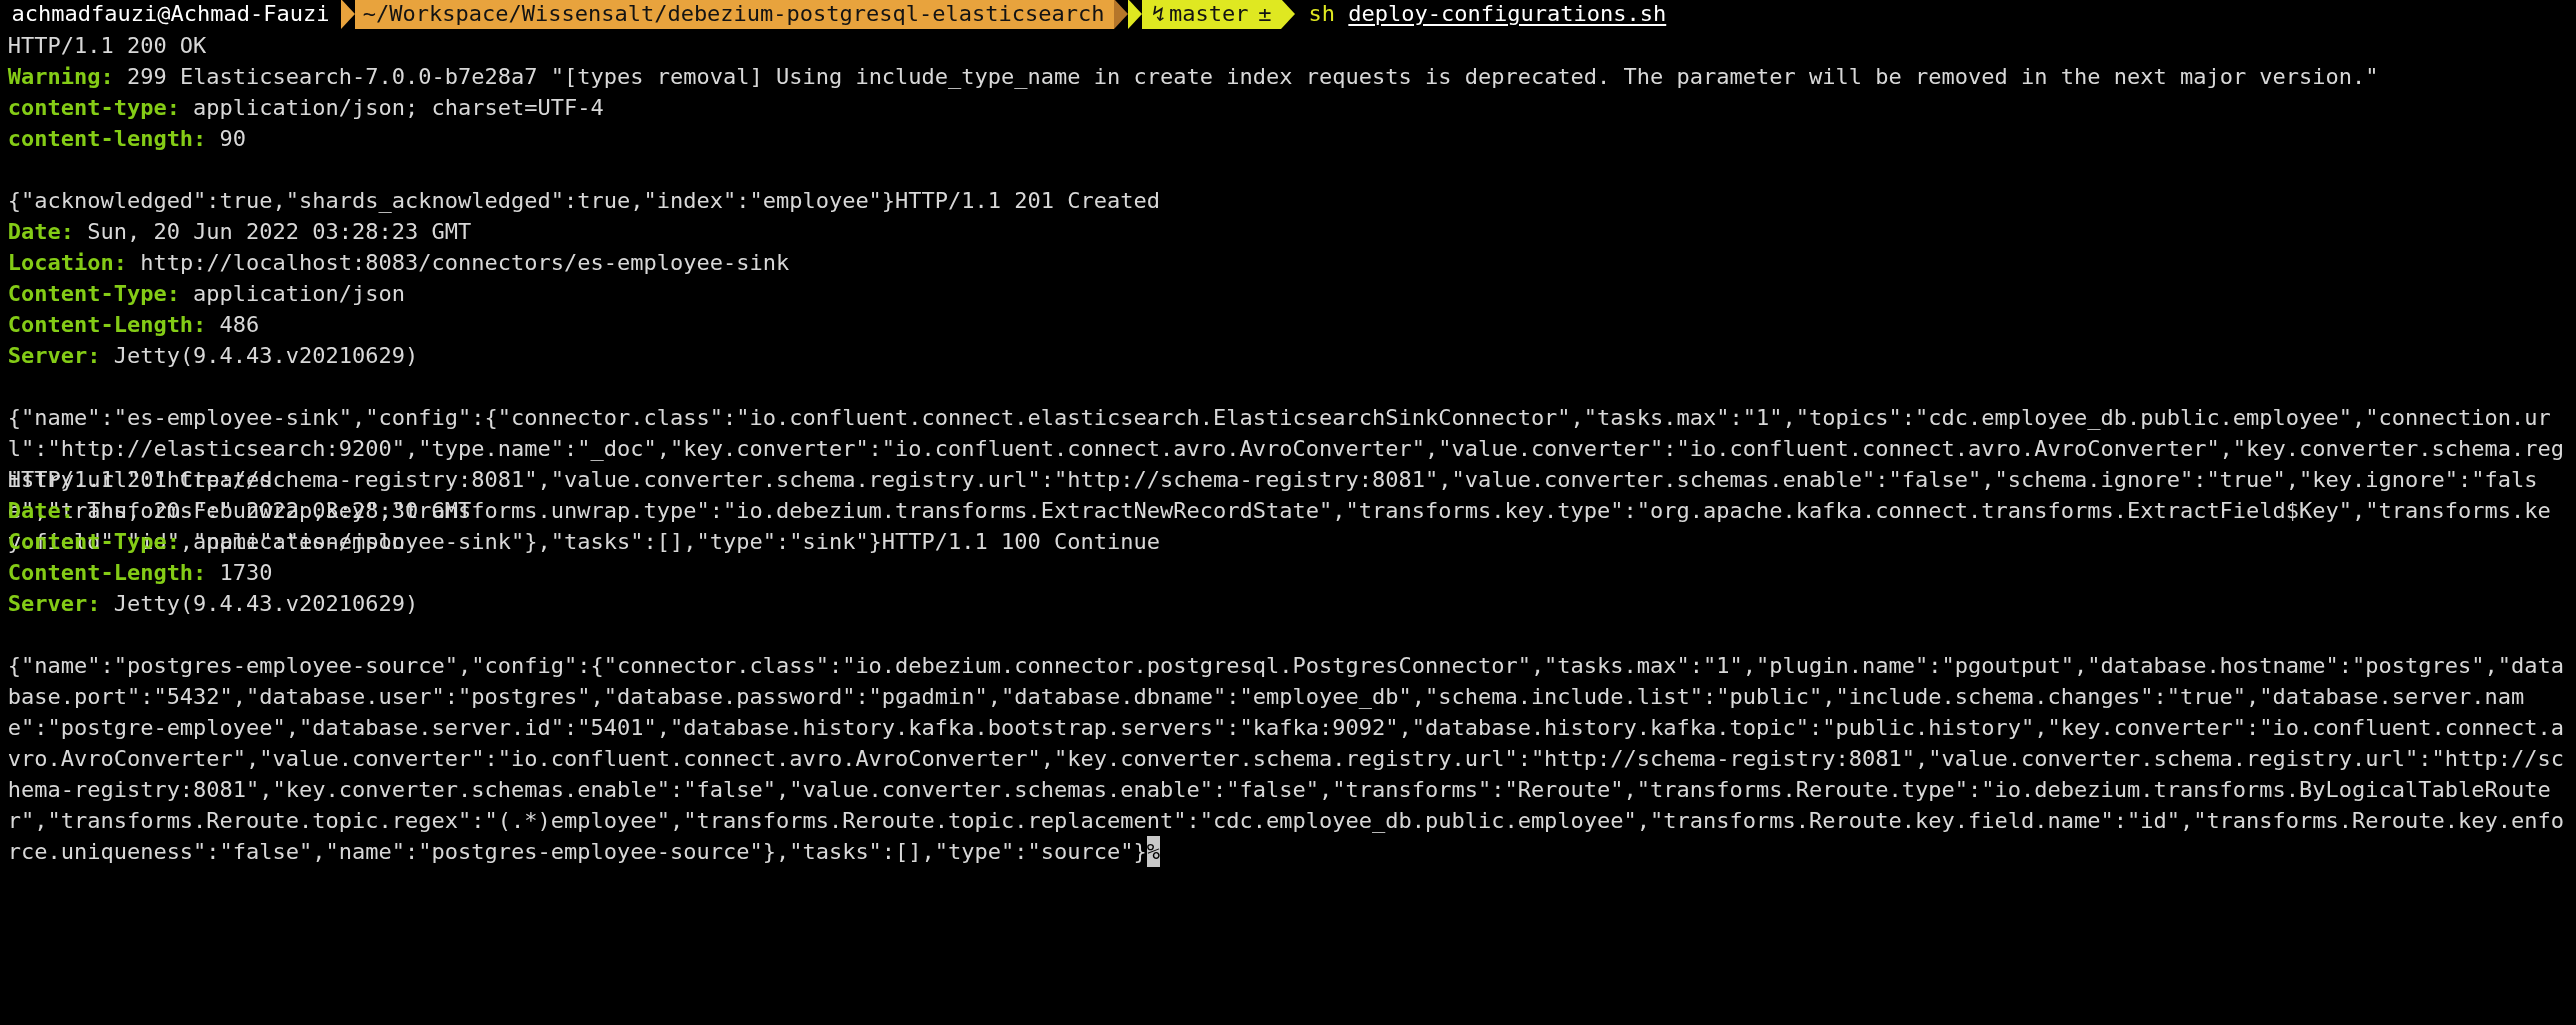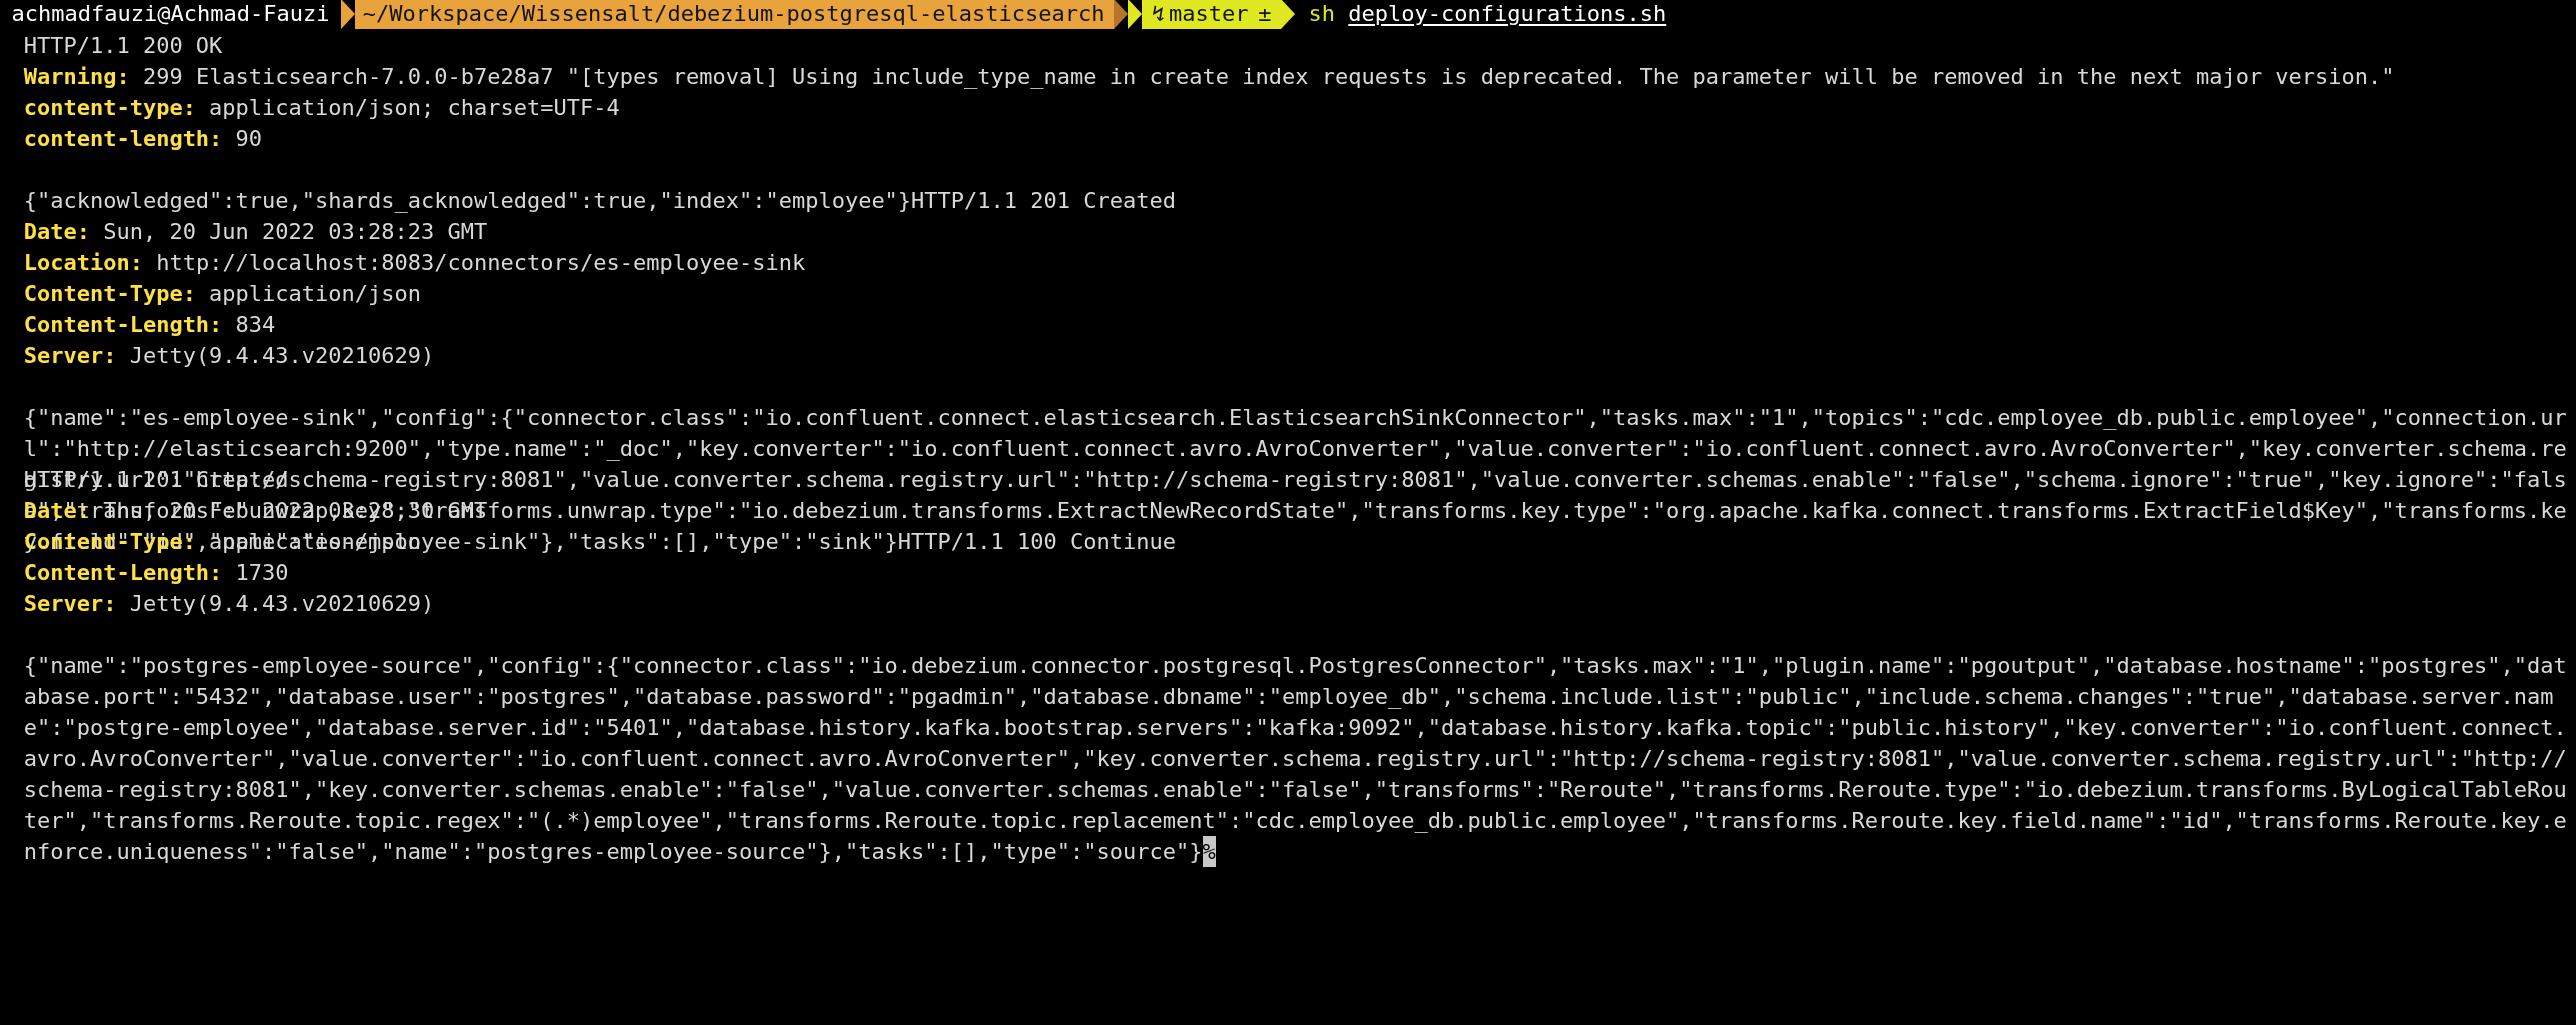--- a/index.html
+++ b/index.html
@@ -20,21 +20,20 @@
     position:relative;
     width:2576px;
     height:1025px;
     background:#000;
     padding:0 7.7px;
   }
   .line{
     white-space:pre;
     height:31px;
     letter-spacing:0;
-    margin-left:16px;
   }
   .blank{ height:31px; }
 
   
   .promptline{
     display:flex;
     align-items:stretch;
     height:31px;
     margin-top:-1.9px;
     margin-bottom:1px;
@@ -83,21 +82,21 @@
     background:#000;
     padding-left:13.5px;
     color:#dfe821;
     font-weight:500;
   }
   .cmd-arg{
     color:#ffffff;
     text-decoration:underline;
     text-underline-offset:2.9px;
   }
-  .hdr{ font-weight:bold; color:#fde047; }
+  .hdr{ font-weight:bold; color:#84cc16; }
   .val{ color:#d8d8d8; }
   .plain{ color:#d8d8d8; }
   .cursor{
     display:inline-block;
     background:#c8c8c8;
     color:#000;
     width:13px;
     text-align:center;
   }
   .wrap{
@@ -136,21 +135,21 @@
   <div id="output">
       <div class="line wrap plain">HTTP/1.1 200 OK</div>
       <div class="line wrap"><span class="hdr">Warning:</span><span class="val"> 299 Elasticsearch-7.0.0-b7e28a7 "[types removal] Using include_type_name in create index requests is deprecated. The parameter will be removed in the next major version."</span></div>
       <div class="line wrap"><span class="hdr">content-type:</span><span class="val"> application/json; charset=UTF-4</span></div>
       <div class="line wrap"><span class="hdr">content-length:</span><span class="val"> 90</span></div>
       <div class="blank">&nbsp;</div>
       <div class="line wrap plain">{"acknowledged":true,"shards_acknowledged":true,"index":"employee"}HTTP/1.1 201 Created</div>
       <div class="line wrap"><span class="hdr">Date:</span><span class="val"> Sun, 20 Jun 2022 03:28:23 GMT</span></div>
       <div class="line wrap"><span class="hdr">Location:</span><span class="val"> http://localhost:8083/connectors/es-employee-sink</span></div>
       <div class="line wrap"><span class="hdr">Content-Type:</span><span class="val"> application/json</span></div>
-      <div class="line wrap"><span class="hdr">Content-Length:</span><span class="val"> 834</span></div>
+      <div class="line wrap"><span class="hdr">Content-Length:</span><span class="val"> 486</span></div>
       <div class="line wrap"><span class="hdr">Server:</span><span class="val"> Jetty(9.4.43.v20210629)</span></div>
       <div class="blank">&nbsp;</div>
       <div class="line wrap plain">{"name":"es-employee-sink","config":{"connector.class":"io.confluent.connect.elasticsearch.ElasticsearchSinkConnector","tasks.max":"1","topics":"cdc.employee_db.public.employee","connection.url":"http://elasticsearch:9200","type.name":"_doc","key.converter":"io.confluent.connect.avro.AvroConverter","value.converter":"io.confluent.connect.avro.AvroConverter","key.converter.schema.registry.url":"http://schema-registry:8081","value.converter.schema.registry.url":"http://schema-registry:8081","value.converter.schemas.enable":"false","schema.ignore":"true","key.ignore":"false","transforms":"unwrap,key","transforms.unwrap.type":"io.debezium.transforms.ExtractNewRecordState","transforms.key.type":"org.apache.kafka.connect.transforms.ExtractField$Key","transforms.key.field":"id","name":"es-employee-sink"},"tasks":[],"type":"sink"}HTTP/1.1 100 Continue</div>
       <div class="blank">&nbsp;</div>
       <div class="line wrap plain">HTTP/1.1 201 Created</div>
       <div class="line wrap"><span class="hdr">Date:</span><span class="val"> Thu, 20 Feb 2022 03:28:30 GMT</span></div>
       <div class="line wrap"><span class="hdr">Content-Type:</span><span class="val"> application/json</span></div>
       <div class="line wrap"><span class="hdr">Content-Length:</span><span class="val"> 1730</span></div>
       <div class="line wrap"><span class="hdr">Server:</span><span class="val"> Jetty(9.4.43.v20210629)</span></div>
       <div class="blank">&nbsp;</div>

